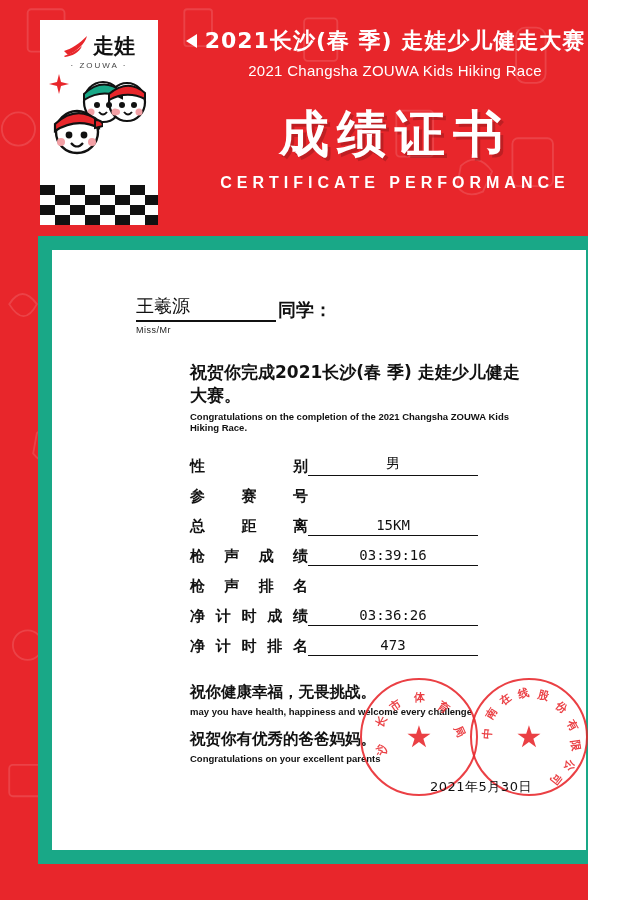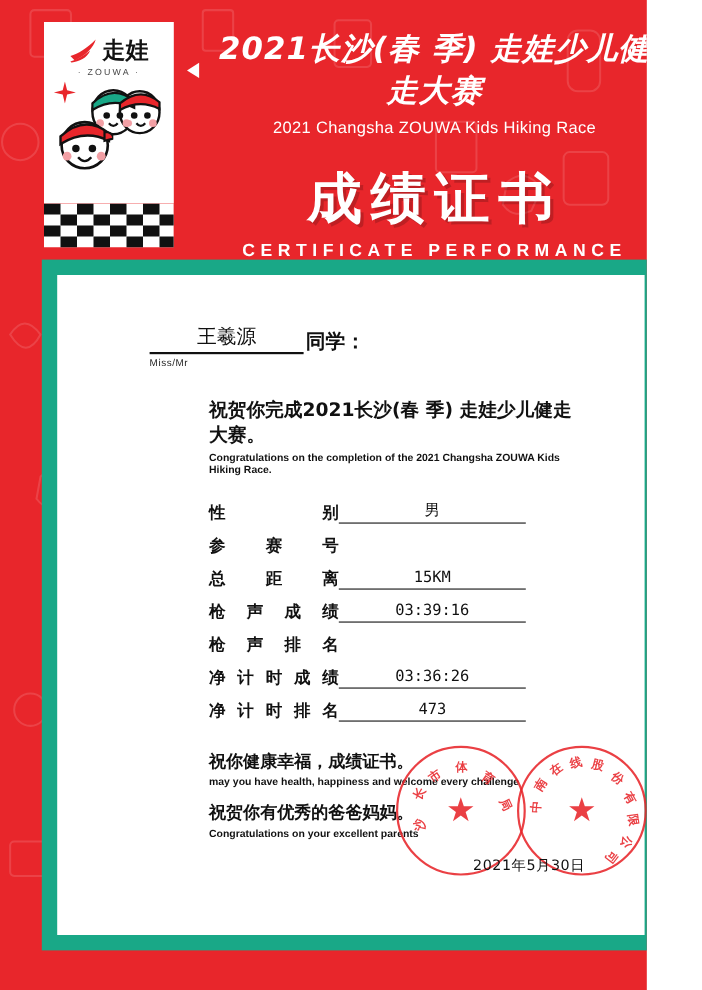--- a/index.html
+++ b/index.html
@@ -50,23 +50,23 @@
   .mascot { position: absolute; }
   #checker {
     position: absolute; left: 40px; top: 185px;
     width: 118px; height: 40px;
   }
   #title-block {
     position: absolute; left: 170px; top: 26px; width: 450px;
     text-align: center; color: #ffffff;
   }
   #title-cn {
-    font-size: 28px; font-weight: bold; letter-spacing: 1px;
-    font-family: "DejaVu Sans", sans-serif;
-    display: flex; align-items: center; justify-content: flex-end; gap: 8px; font-style: italic;
+    font-size: 22px; font-weight: bold; letter-spacing: 1px;
+    font-family: "DejaVu Sans", sans-serif;
+    display: flex; align-items: center; justify-content: center; gap: 8px;
   }
   .tri-left, .tri-right {
     width: 0; height: 0; border-top: 7px solid transparent;
     border-bottom: 7px solid transparent;
   }
   .tri-left { border-right: 11px solid #ffffff; }
   .tri-right { border-left: 11px solid #ffffff; }
   #title-en {
     font-size: 15px; margin-top: 6px; letter-spacing: 0.3px;
     font-family: "Liberation Sans", sans-serif;
@@ -91,21 +91,21 @@
     background: #ffffff;
     position: relative;
     padding: 44px 56px 0 56px;
   }
   
   .name-row {
     display: flex; align-items: flex-end; margin-left: 28px;
   }
   .name-blank {
     width: 140px; border-bottom: 2px solid #111;
-    text-align: center; font-size: 18px; color: #111;
+    text-align: left; font-size: 18px; color: #111;
     font-family: "DejaVu Sans", sans-serif; padding-bottom: 2px;
   }
   .name-suffix {
     font-size: 18px; font-weight: bold; color: #111; margin-left: 2px;
     font-family: "DejaVu Sans", sans-serif;
   }
   .name-en {
     margin-left: 28px; margin-top: 3px; font-size: 9px; color: #222;
     letter-spacing: 0.5px;
   }
@@ -356,21 +356,21 @@
             <span>计</span>
             <span>时</span>
             <span>排</span>
             <span>名</span>
           </div>
           <div class="field-value">473</div>
         </div>
       </div>
 
       <div id="wishes">
-        <div class="wish-cn">祝你健康幸福，成绩证书。</div>
+        <div class="wish-cn">祝你健康幸福，无畏挑战。</div>
         <div class="wish-en">may you have health, happiness and welcome every challenge</div>
         <div class="wish-cn">祝贺你有优秀的爸爸妈妈。</div>
         <div class="wish-en">Congratulations on your excellent parents</div>
       </div>
 
       <div id="stamps">
         <div class="stamp" id="stamp-1">
           <div class="stamp-star">★</div>
           <div class="stamp-text">
             <span class="stamp-ch" style="left:14px; top:34px; transform:rotate(-60deg);">长</span>

